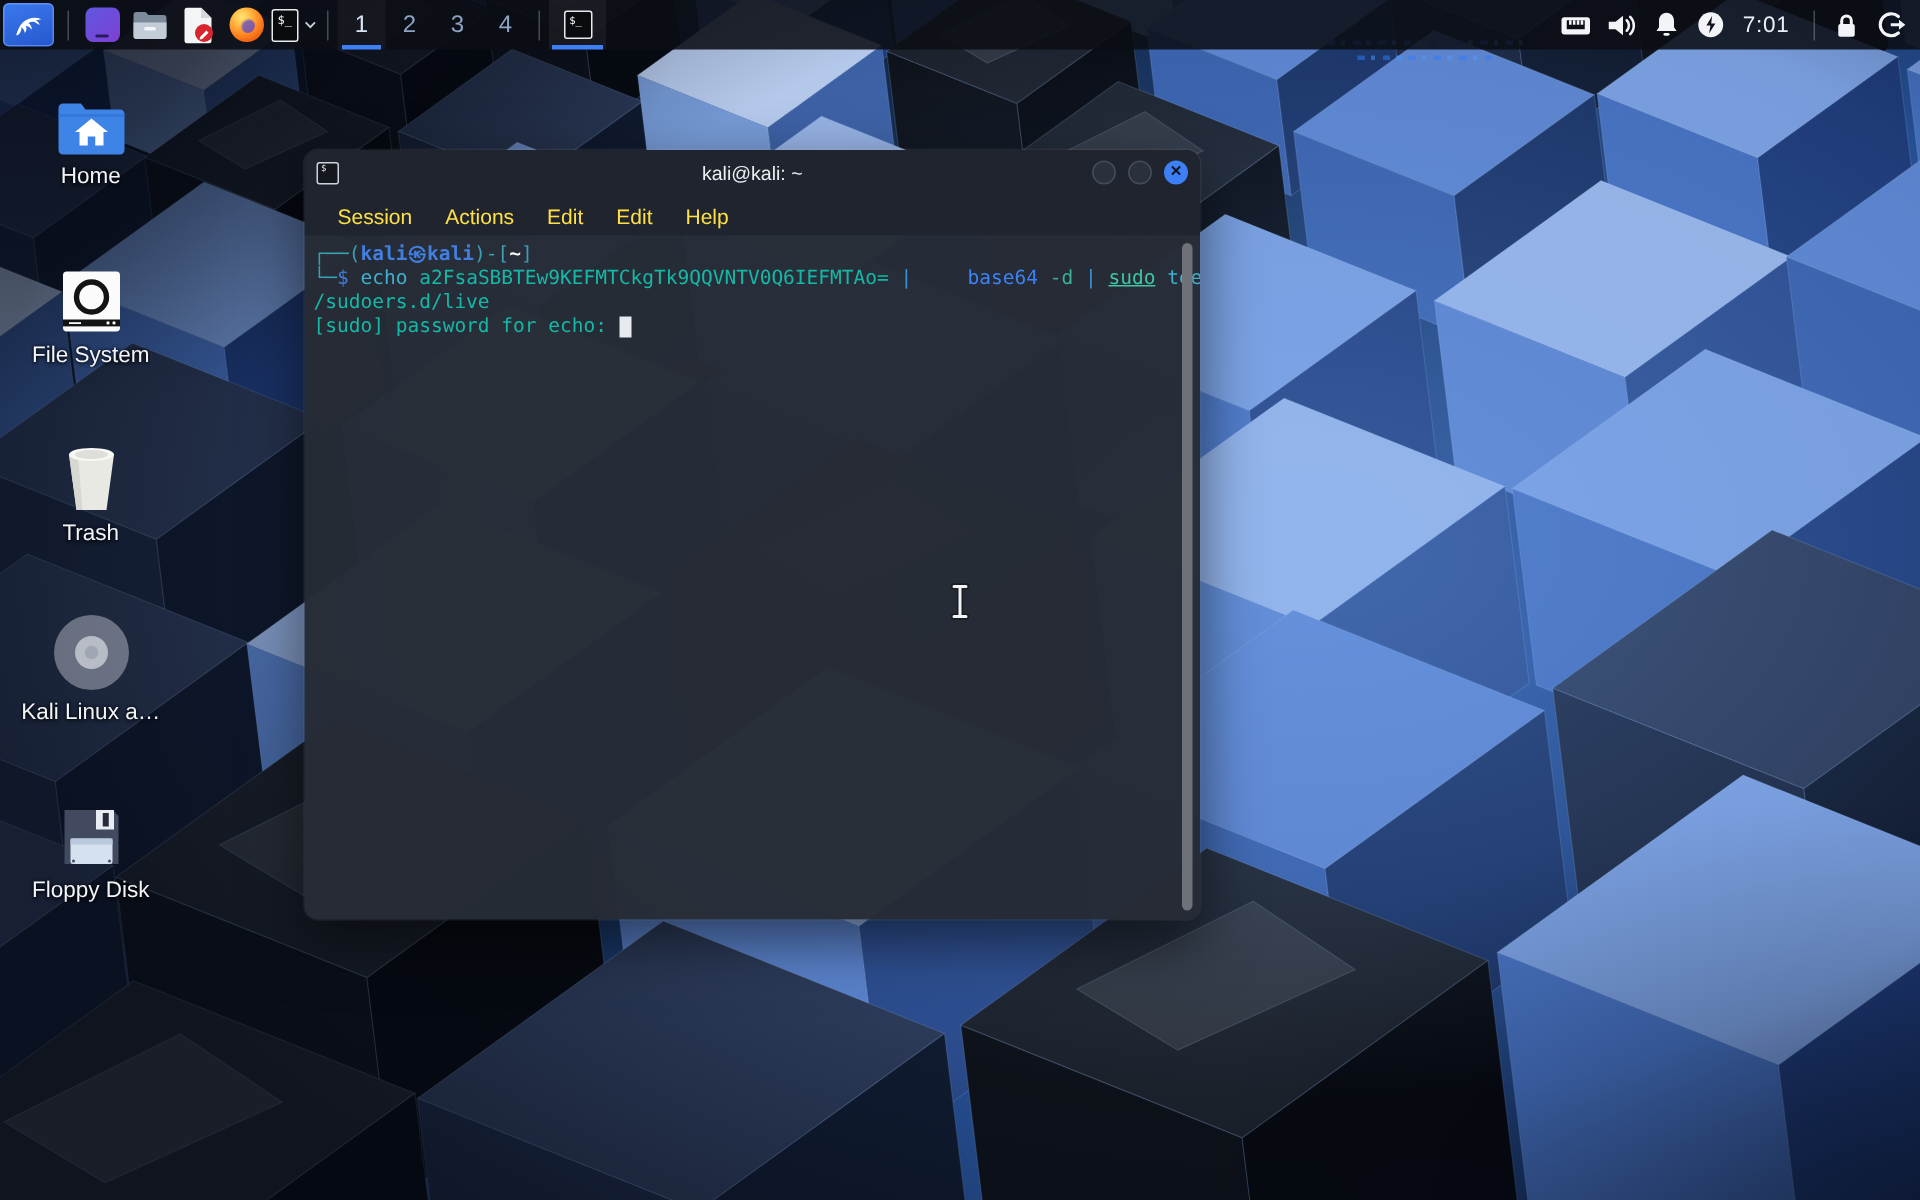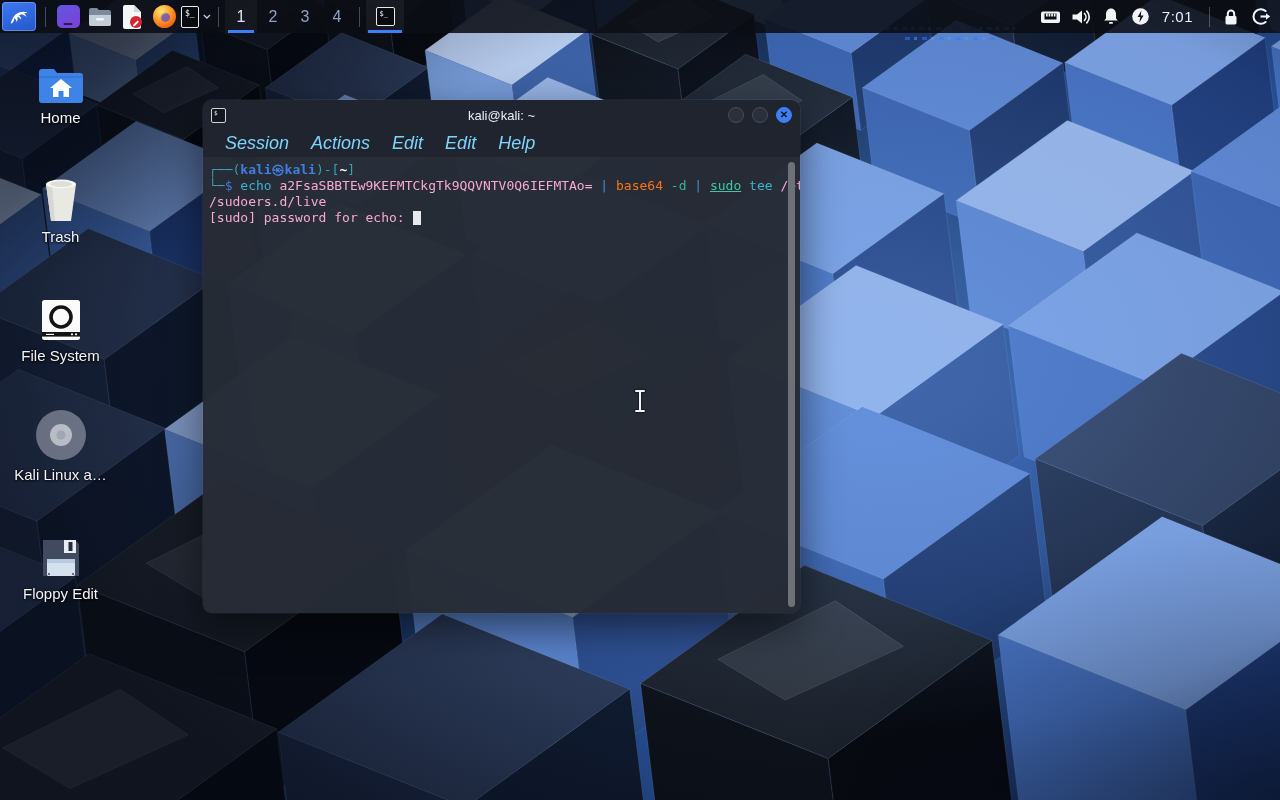--- a/index.html
+++ b/index.html
@@ -61,31 +61,31 @@
     box-shadow:0 14px 40px rgba(0,0,0,.55), 0 0 0 1px rgba(255,255,255,.07); }
   .titlebar { height:30px; background:#20242e; display:flex; align-items:center; padding:0 8px; position:relative; }
   .titlebar-icon { width:15px; height:15px; background:#14171d; border:1px solid #cfd3da; border-radius:2px;
     color:#e8eaee; font-family:"DejaVu Sans Mono",monospace; font-size:6px; line-height:7px; padding-left:2px; }
   .title-text { position:absolute; left:0; right:0; text-align:center; color:#eceef2; font-size:13px; pointer-events:none; }
   .win-btns { margin-left:auto; display:flex; gap:8px; z-index:1; }
   .wbtn { width:16px; height:16px; border-radius:50%; background:#2b313c; border:1px solid #454c59; }
   .wbtn.close { background:#3d7ff6; border-color:#3d7ff6; display:flex; align-items:center; justify-content:center;
     color:#10131a; font-size:10px; font-weight:bold; line-height:1; }
   .menubar { height:27px; background:#20242e; display:flex; align-items:center; padding-left:12px; gap:2px; }
-  .menu-item { color:#7dd3fc; font-size:18px; padding:3px 10px; border-radius:3px;font-style:italic; }
+  .menu-item { color:#fde047; font-size:14px; padding:3px 10px; border-radius:3px; }
   .term-content { position:relative; height:456px; background:rgba(38,43,53,0.55); padding:5px 18px 0 6px;
     font-family:"DejaVu Sans Mono",monospace; font-size:13px; line-height:16px; }
   .tline { white-space:pre; }
   .seg-frame { color:#3b9eb2; }
   .seg-user { color:#417fe0; font-weight:bold; }
   .seg-path { color:#ffffff; font-weight:bold; }
   .seg-dollar { color:#3f7dd6; }
-  .seg-plain { color:#f9a8d4; }
+  .seg-plain { color:#14b8a6; }
   .seg-cmd { color:#3fb0ce; }
-  .seg-cmd2 { color:#f97316; }
+  .seg-cmd2 { color:#3b82f6;margin-left:29px; }
   .seg-opt { color:#35b39a; }
   .seg-pipe { color:#3e8fd0; }
   .seg-sudo { color:#3fc79f; text-decoration:underline; }
   .seg-cursor { display:inline-block; width:8px; height:14px; background:#e6e9ee; vertical-align:text-bottom; }
   .scrollbar { position:absolute; right:5px; top:5px; width:7px; height:446px; border-radius:4px; background:#6e7278; }
 
   .mouse-cursor { position:absolute; left:632px; top:388px; z-index:50; pointer-events:none; }
 </style>
 </head>
 <body>
@@ -426,41 +426,41 @@
       <svg width="48" height="40" viewBox="0 0 48 40">
         <path fill="#3d84e6" d="M2 8 a3 3 0 0 1 3-3 h12 l3 4 h23 a3 3 0 0 1 3 3 v24 a3 3 0 0 1-3 3 h-38 a3 3 0 0 1-3-3 Z"></path>
         <path fill="#2f6fd0" d="M2 12 h44 v2 h-44 Z" opacity=".6"></path>
         <path fill="#ffffff" d="M24 15 L35 24 h-3 v9 h-5.5 v-6 h-5 v6 H16 v-9 h-3 Z"></path>
       </svg>
     </div>
     <div class="lbl">Home</div>
   </div>
   <div class="dicon">
     <div class="glyph">
-      <svg width="46" height="46" viewBox="0 0 46 46">
-        <polygon points="8,7 38,7 33,44 13,44" fill="#e9e9e4"></polygon>
-        <polygon points="8,7 14,7 17,44 13,44" fill="#d8d8d2"></polygon>
-        <ellipse cx="23" cy="7" rx="15" ry="4.4" fill="#f7f7f3"></ellipse>
-        <ellipse cx="23" cy="7" rx="11" ry="3" fill="#dededa"></ellipse>
-      </svg>
-    </div>
-    <div class="lbl">Trash</div>
-  </div>
-  <div class="dicon">
-    <div class="glyph">
       <svg width="44" height="44" viewBox="0 0 44 44">
         <rect x="3" y="2" width="38" height="40" rx="2.5" fill="#fbfbfb"></rect>
         <circle cx="22" cy="19" r="10" fill="none" stroke="#141414" stroke-width="3.6"></circle>
         <rect x="3" y="34" width="38" height="4.6" fill="#141414"></rect>
         <rect x="7" y="35.8" width="8" height="1.2" fill="#fbfbfb"></rect>
         <circle cx="33" cy="36.3" r="1.1" fill="#fbfbfb"></circle>
         <circle cx="37" cy="36.3" r="1.1" fill="#fbfbfb"></circle>
       </svg>
     </div>
     <div class="lbl">File System</div>
+  </div>
+  <div class="dicon">
+    <div class="glyph">
+      <svg width="46" height="46" viewBox="0 0 46 46">
+        <polygon points="8,7 38,7 33,44 13,44" fill="#e9e9e4"></polygon>
+        <polygon points="8,7 14,7 17,44 13,44" fill="#d8d8d2"></polygon>
+        <ellipse cx="23" cy="7" rx="15" ry="4.4" fill="#f7f7f3"></ellipse>
+        <ellipse cx="23" cy="7" rx="11" ry="3" fill="#dededa"></ellipse>
+      </svg>
+    </div>
+    <div class="lbl">Trash</div>
   </div>
   <div class="dicon">
     <div class="glyph">
       <svg width="52" height="52" viewBox="0 0 52 52">
         <circle cx="26" cy="26" r="25" fill="#c9cdd6" opacity=".45"></circle>
         <circle cx="26" cy="26" r="11" fill="#eceef3" opacity=".6"></circle>
         <circle cx="26" cy="26" r="4.5" fill="#9aa0ad" opacity=".8"></circle>
       </svg>
     </div>
     <div class="lbl">Kali Linux a…</div>
@@ -470,21 +470,21 @@
       <svg width="44" height="44" viewBox="0 0 44 44">
         <path d="M4 4 h32 l4 4 v32 h-36 Z" fill="#414a5e"></path>
         <rect x="25" y="4" width="12" height="13" fill="#e9edf3"></rect>
         <rect x="29.5" y="6" width="4" height="9" fill="#262c3c"></rect>
         <rect x="8" y="23" width="28" height="17" rx="1.5" fill="#d6e1ef"></rect>
         <rect x="8" y="23" width="28" height="4" fill="#b9c9de"></rect>
         <circle cx="10" cy="38" r="1" fill="#414a5e"></circle>
         <circle cx="34" cy="38" r="1" fill="#414a5e"></circle>
       </svg>
     </div>
-    <div class="lbl">Floppy Edit</div>
+    <div class="lbl">Floppy Disk</div>
   </div>
 </div>
 
 <div class="term-window">
   <div class="titlebar">
     <div class="titlebar-icon">$</div>
     <div class="title-text">kali@kali: ~</div>
     <div class="win-btns">
       <div class="wbtn"></div>
       <div class="wbtn"></div>

